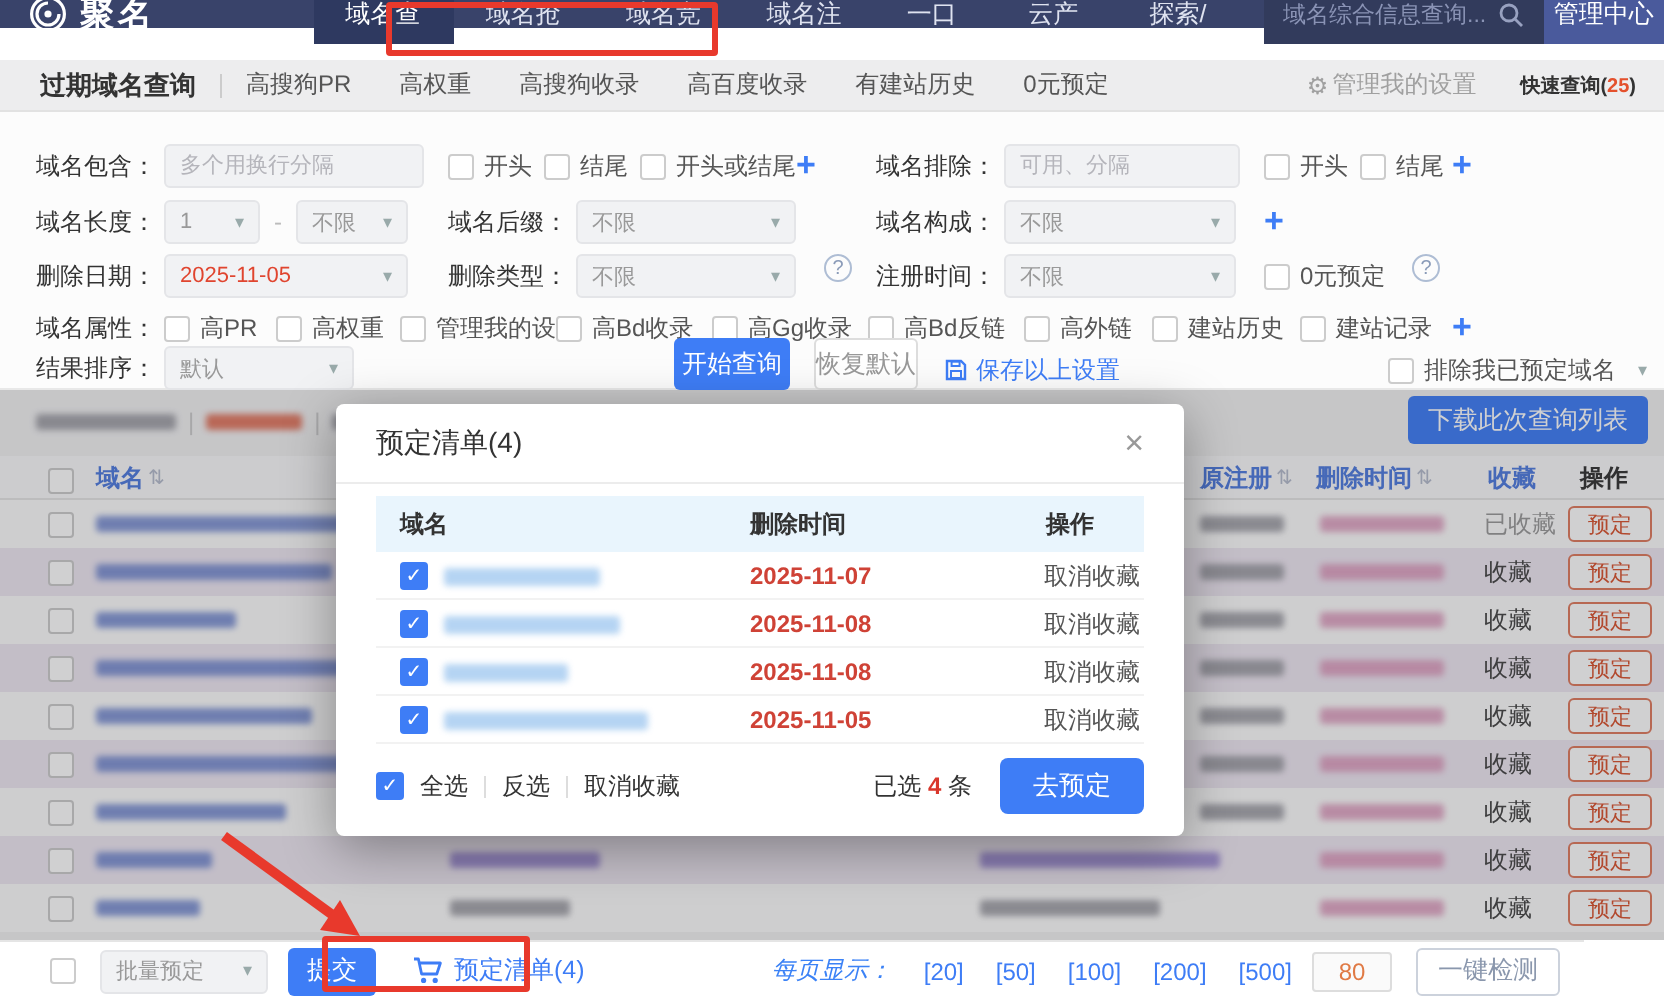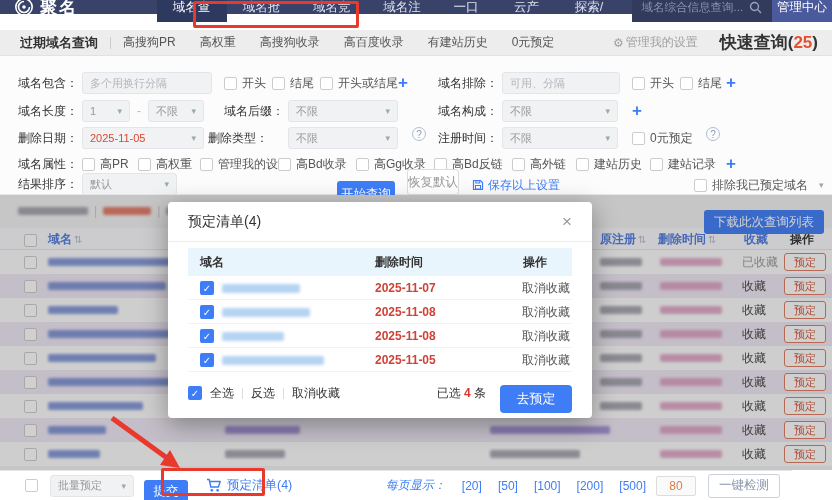--- a/index.html
+++ b/index.html
@@ -18,39 +18,39 @@
   .nav-manage { width:70px; height:30px; line-height:30px; text-align:center; background:#4a5a9c; color:#fff; font-size:12.5px; cursor:pointer; }
 
   
   .tabsbar { position:absolute; left:0; top:30px; width:832px; height:26px; background:#ededee; display:flex; align-items:center; border-bottom:1px solid #e2e2e2; }
   .tb-title { font-size:13px; font-weight:bold; color:#333; margin-left:20px; }
   .tb-div { width:1px; height:12px; background:#ccc; margin:0 12px; }
   .tb-item { color:#555; font-size:12px; margin-right:24px; cursor:pointer; }
   .tb-right { margin-left:auto; display:flex; align-items:center; }
   .tb-gear { color:#a0a0a0; font-size:12px; margin-right:2px; }
   .tb-settings { color:#a0a0a0; font-size:12px; margin-right:22px; cursor:pointer; }
-  .tb-quick { font-size:17px; color:#333; font-weight:bold; margin-right:14px; cursor:pointer; }
+  .tb-quick { font-size:10px; color:#333; font-weight:bold; margin-right:14px; cursor:pointer; }
   .tb-quick .cnt { color:#e4512d; }
 
   
   .filters { position:absolute; left:0; top:56px; width:832px; height:139px; background:#fcfcfc; border-bottom:1px solid #e8e8e8; }
   .frow { position:absolute; left:0; width:832px; height:24px; }
   .fel { position:absolute; top:0; height:22px; display:flex; align-items:center; }
   .flabel { font-size:12px; color:#333; }
   .inp, .sel { height:22px; background:#f1f2f4; border:1px solid #e4e5e8; border-radius:3px; font-size:11px; color:#999; display:flex; align-items:center; padding:0 7px; }
   input.inp { outline:none; }
   input.inp::placeholder { color:#b5b5bb; }
   .sel { justify-content:space-between; cursor:pointer; }
   .caret { color:#9aa; font-size:9px; margin-left:6px; }
   .cbrow { display:flex; align-items:center; gap:5px; font-size:12px; color:#555; cursor:pointer; }
   .cko { width:13px; height:13px; border:1px solid #ccc; background:#fff; border-radius:2px; flex:none; }
   .plus { color:#3e7df6; font-size:17px; font-weight:bold; cursor:pointer; line-height:20px; }
   .qmark { width:14px; height:14px; border:1px solid #aebdd4; border-radius:50%; color:#8a9bb8; font-size:10px; display:flex; align-items:center; justify-content:center; cursor:pointer; }
   .red-val { color:#e0452f; }
-  .btn-primary { background:#3e7df6; color:#fff; border-radius:3px; display:flex; align-items:center; justify-content:center; font-size:12.5px; cursor:pointer;margin-top:12px; }
+  .btn-primary { background:#3e7df6; color:#fff; border-radius:3px; display:flex; align-items:center; justify-content:center; font-size:12.5px; cursor:pointer; }
   .btn-plain { background:#fff; color:#999; border:1px solid #ddd; border-radius:3px; display:flex; align-items:center; justify-content:center; font-size:12.5px; cursor:pointer; }
   .save-link { display:flex; align-items:center; gap:4px; color:#3e7df6; font-size:12px; cursor:pointer; }
 
   
   .tsec { position:absolute; left:0; top:195px; width:832px; height:275px; background:#f2f2f3; }
   .tsec::after { content:""; position:absolute; inset:0; background:rgba(40,40,45,.22); z-index:5; pointer-events:none; }
   .summary { position:absolute; left:18px; top:8px; display:flex; align-items:center; gap:6px; color:#888; }
   .blob { display:inline-block; height:8px; border-radius:2px; filter:blur(1.6px); opacity:.85; }
   .b-grey { background:#97979f; }
   .b-orange { background:#e0654a; }
@@ -224,21 +224,21 @@
     </div>
 
     <div class="frow" style="top:71px;">
       <div class="fel" style="left:18px;">
           <span class="flabel">删除日期：</span>
         </div>
       <div class="sel fel" style="left:82px; width:122px;">
           <span class="red-val">2025-11-05</span>
           <span class="caret">▾</span>
         </div>
-      <div class="fel" style="left:208px;font-family:Liberation Mono, monospace;">
+      <div class="fel" style="left:224px;font-family:Liberation Mono, monospace;">
           <span class="flabel">删除类型：</span>
         </div>
       <div class="sel fel" style="left:288px; width:110px;">
           <span>不限</span>
           <span class="caret">▾</span>
         </div>
       <div class="fel qmark" style="left:412px;">?</div>
       <div class="fel" style="left:438px;">
           <span class="flabel">注册时间：</span>
         </div>

